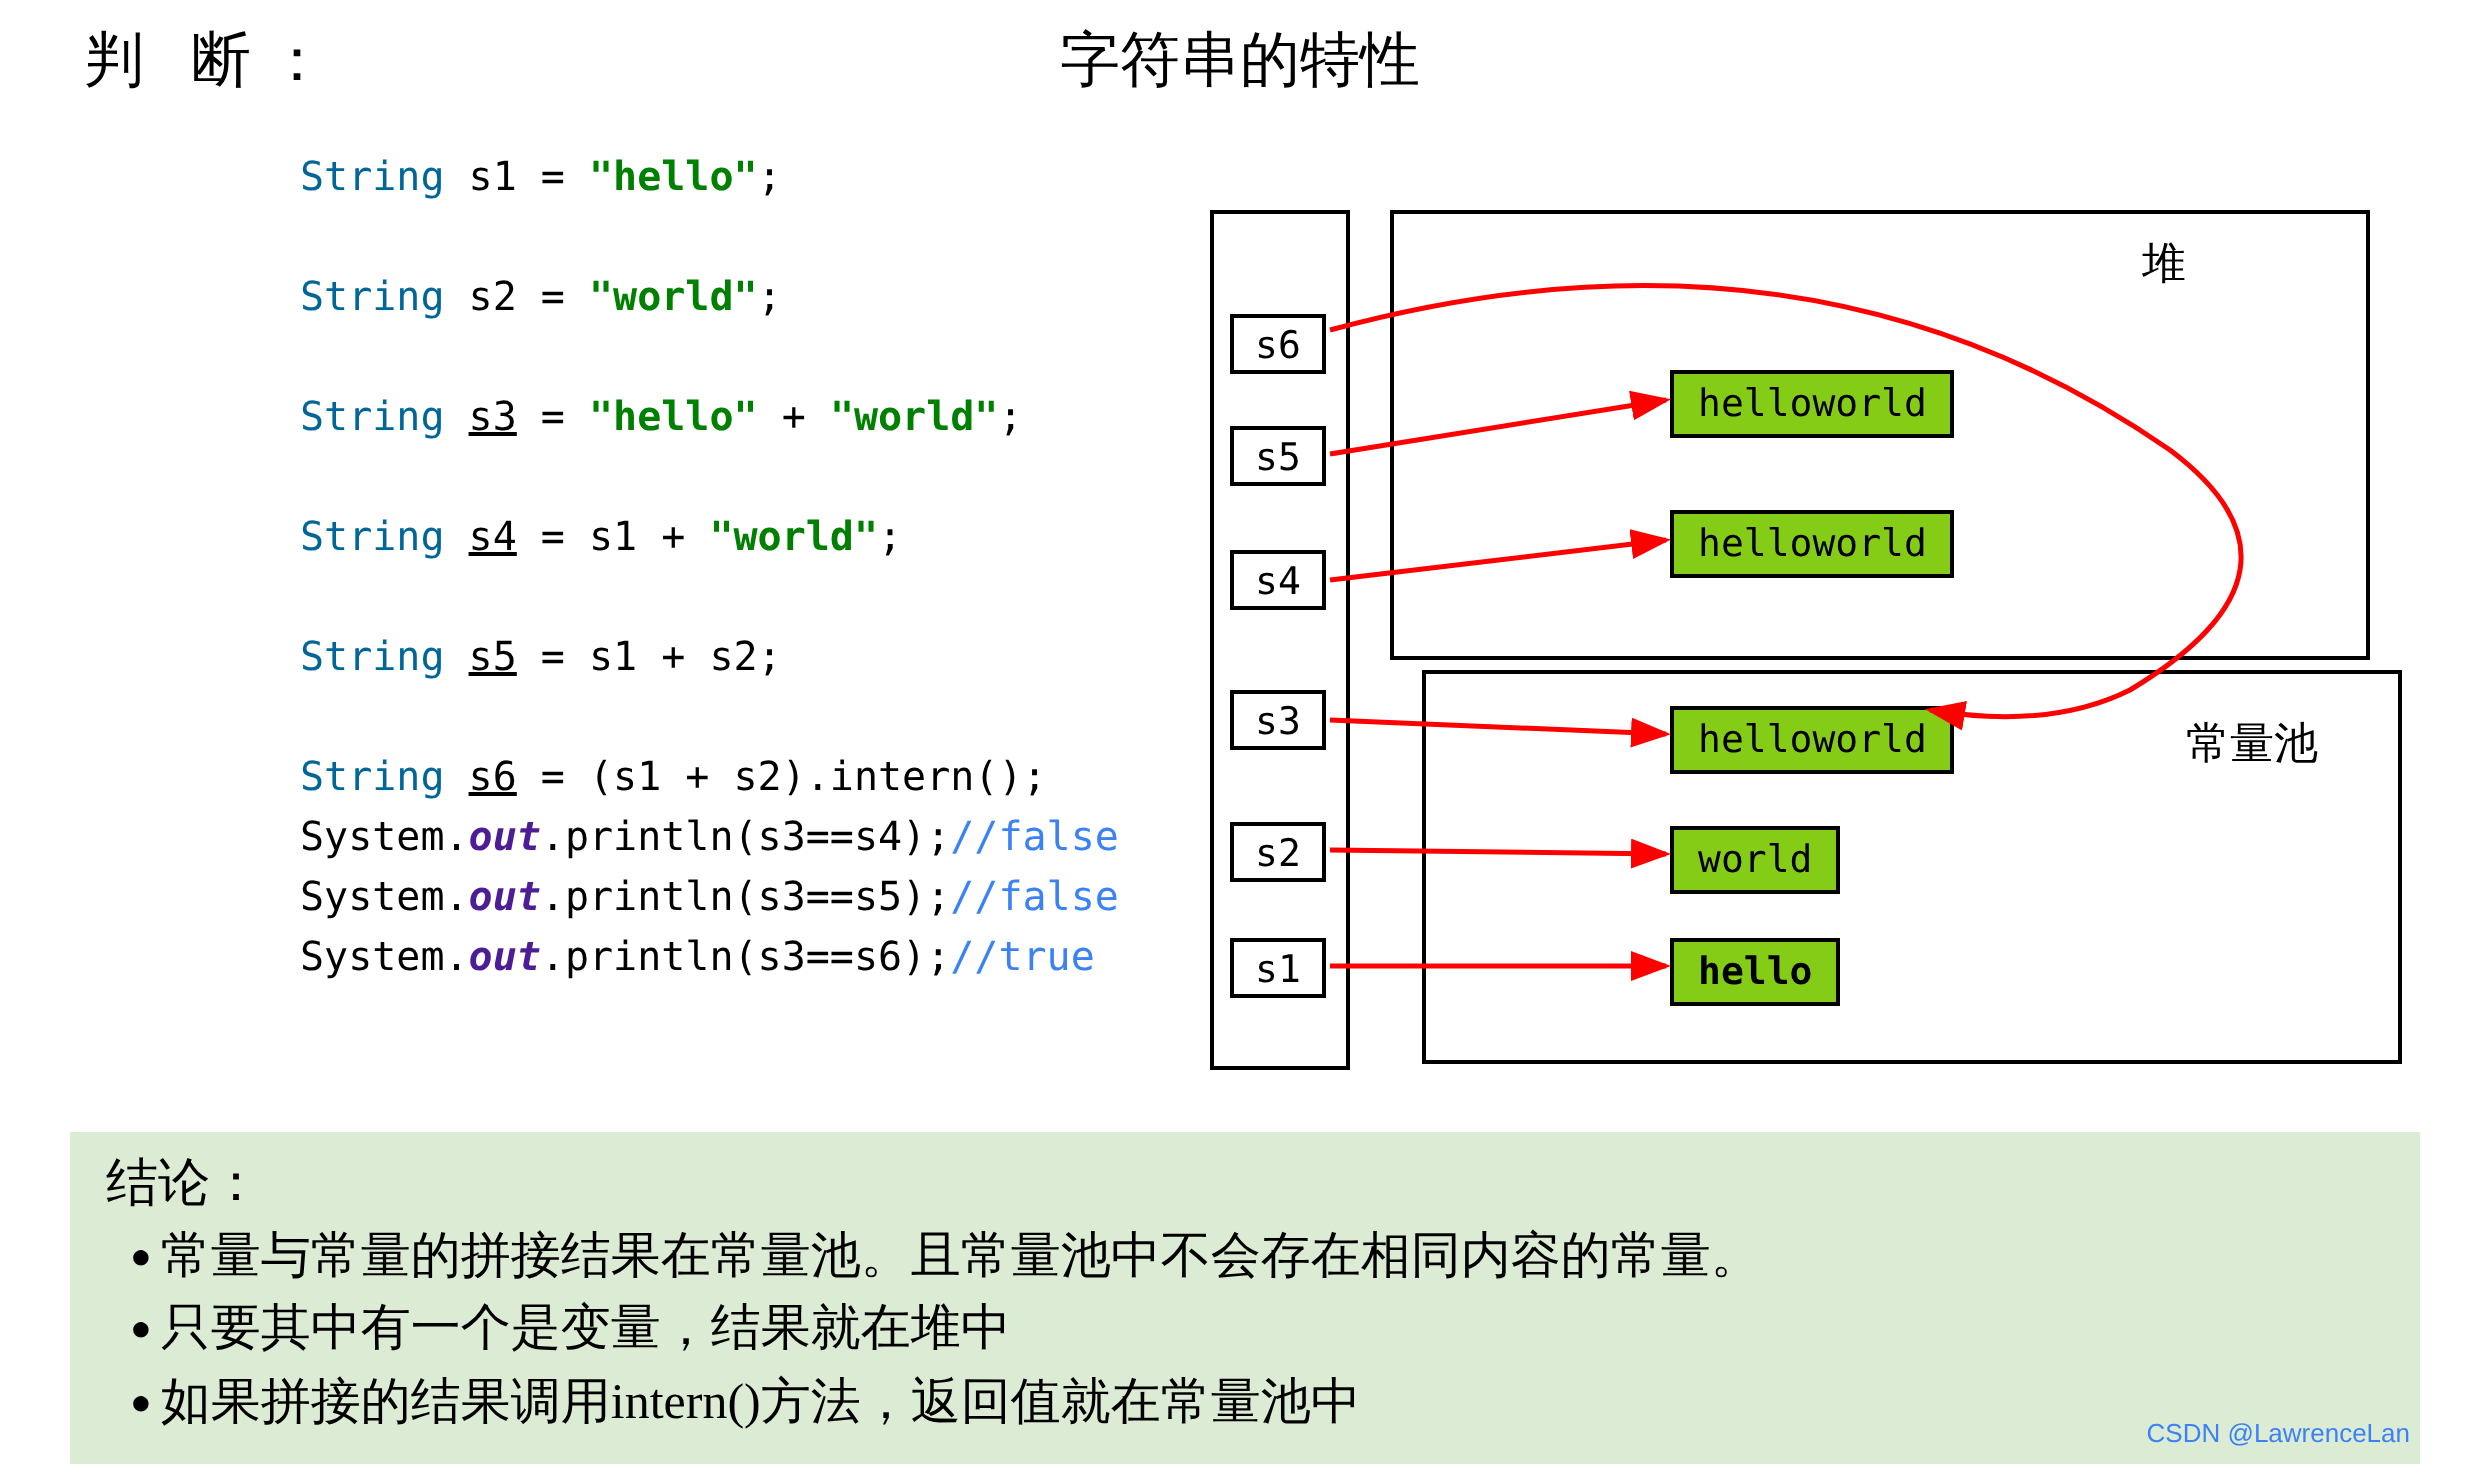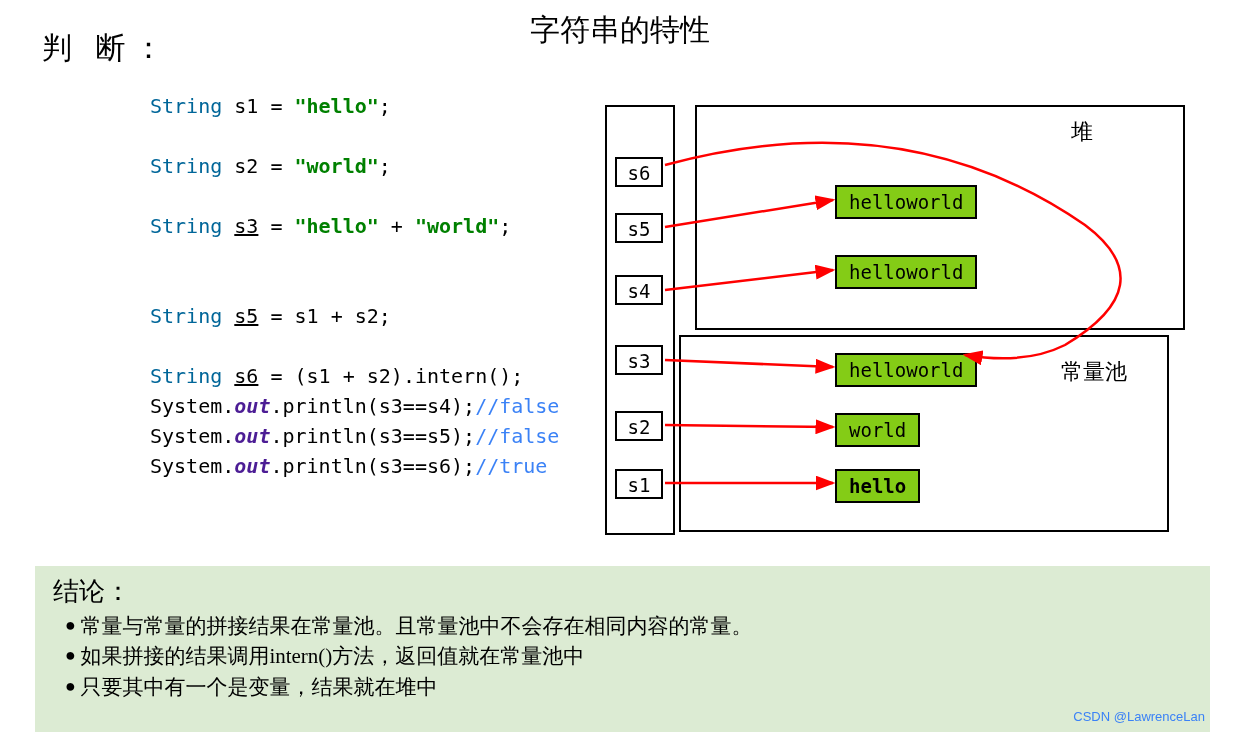--- a/index.html
+++ b/index.html
@@ -12,50 +12,51 @@
 .code-block { font-family: Consolas, monospace; font-size: 20px; line-height: 1.4; margin-left: 110px; margin-top: 5px; }
 .code-line { white-space: pre; color: #000; margin-bottom: 2px; }
 .kw-string { color: #006699; }
 .str-lit { color: #008000; font-weight: bold; }
 .var-underline { text-decoration: underline; }
 .out-italic { color: #4c1d95; font-style: italic; font-weight: bold; }
 .comment { color: #3b82f6; }
 .diagram-area { position: absolute; left: 605px; top: 105px; width: 585px; height: 440px; }
 .stack-box { position: absolute; left: 0; top: 0; width: 70px; height: 430px; border: 2.5px solid #000; }
 .heap-box { position: absolute; left: 90px; top: 0; width: 490px; height: 225px; border: 2.5px solid #000; }
-.pool-box { position: absolute; left: 74px; top: 230px; width: 490px; height: 197px; border: 2.5px solid #000; }
+.pool-box { position: absolute; left: 106px; top: 230px; width: 490px; height: 197px; border: 2.5px solid #000; }
 .heap-label { position: absolute; right: 90px; top: 10px; font-size: 22px; }
 .pool-label { position: absolute; right: 40px; top: 20px; font-size: 22px; }
 .stack-item { position: absolute; left: 10px; width: 48px; height: 30px; border: 2px solid #000; background: #fff; font-family: Consolas, monospace; font-size: 19px; text-align: center; line-height: 28px; }
 .heap-item { position: absolute; border: 2px solid #000; background: #84cc16; font-family: Consolas, monospace; font-size: 19px; padding: 4px 12px; }
 .conclusion-box { position: absolute; left: 35px; top: 566px; width: 1175px; height: 201px; background: #dcebd3; padding: 8px 18px; }
 .conc-title { font-size: 26px; font-weight: normal; margin-bottom: 2px; }
 .conc-list { list-style: none; padding-left: 12px; }
-.conc-list li { font-size: 21px; line-height: 1.45; }
+.conc-list li { font-size: 25px; line-height: 1.45; }
 .conc-list li::before { content: "● "; font-size: 18px; vertical-align: 2px; }
 .watermark { position: absolute; right: 30px; bottom: 8px; font-size: 13px; color: #3b82f6; font-family: Arial; }
 svg.arrows { position: absolute; left: 0; top: 0; width: 585px; height: 430px; pointer-events: none; }
 </style>
 </head>
 <body>
 
 <div class="header-row">
-  <span class="judge-label" style="margin-left:42px; margin-top:28px;">判 断：</span>
+  <span class="judge-label" style="margin-left:42px; margin-top:10px;">判 断：</span>
 </div>
 <span class="title">字符串的特性</span>
 
 <div class="top-section">
   <div class="left-col">
     <div class="code-block">
       <div class="code-line"><span class="kw-string">String</span><span> s1 = </span><span class="str-lit">"hello"</span><span>;</span></div>
       <div class="code-line"> </div>
       <div class="code-line"><span class="kw-string">String</span><span> s2 = </span><span class="str-lit">"world"</span><span>;</span></div>
       <div class="code-line"> </div>
       <div class="code-line"><span class="kw-string">String</span><span> </span><span class="var-underline">s3</span><span> = </span><span class="str-lit">"hello"</span><span> + </span><span class="str-lit">"world"</span><span>;</span></div>
       <div class="code-line"> </div>
+      <div class="code-line"><span class="kw-string">String</span><span> </span><span class="var-underline">s4</span><span> = s1 + </span><span class="str-lit">"world"</span><span>;</span></div>
       <div class="code-line"> </div>
       <div class="code-line"><span class="kw-string">String</span><span> </span><span class="var-underline">s5</span><span> = s1 + s2;</span></div>
       <div class="code-line"> </div>
       <div class="code-line"><span class="kw-string">String</span><span> </span><span class="var-underline">s6</span><span> = (s1 + s2).intern();</span></div>
       <div class="code-line"><span>System.</span><span class="out-italic">out</span><span>.println(s3==s4);</span><span class="comment">//false</span></div>
       <div class="code-line"><span>System.</span><span class="out-italic">out</span><span>.println(s3==s5);</span><span class="comment">//false</span></div>
       <div class="code-line"><span>System.</span><span class="out-italic">out</span><span>.println(s3==s6);</span><span class="comment">//true</span></div>
     </div>
   </div>
 </div>
@@ -101,18 +102,18 @@
     <line x1="60" y1="320" x2="228" y2="322" stroke="#ff0000" stroke-width="2.5" marker-end="url(#arrowhead)"></line>
 
     <line x1="60" y1="378" x2="228" y2="378" stroke="#ff0000" stroke-width="2.5" marker-end="url(#arrowhead)"></line>
   </svg>
 </div>
 
 <div class="conclusion-box">
   <div class="conc-title">结论：</div>
   <ul class="conc-list">
     <li>常量与常量的拼接结果在常量池。且常量池中不会存在相同内容的常量。</li>
+    <li>只要其中有一个是变量，结果就在堆中</li>
     <li>如果拼接的结果调用intern()方法，返回值就在常量池中</li>
-    <li>只要其中有一个是变量，结果就在堆中</li>
   </ul>
 </div>
 
 <div class="watermark">CSDN @LawrenceLan</div>
 
 </body></html>

